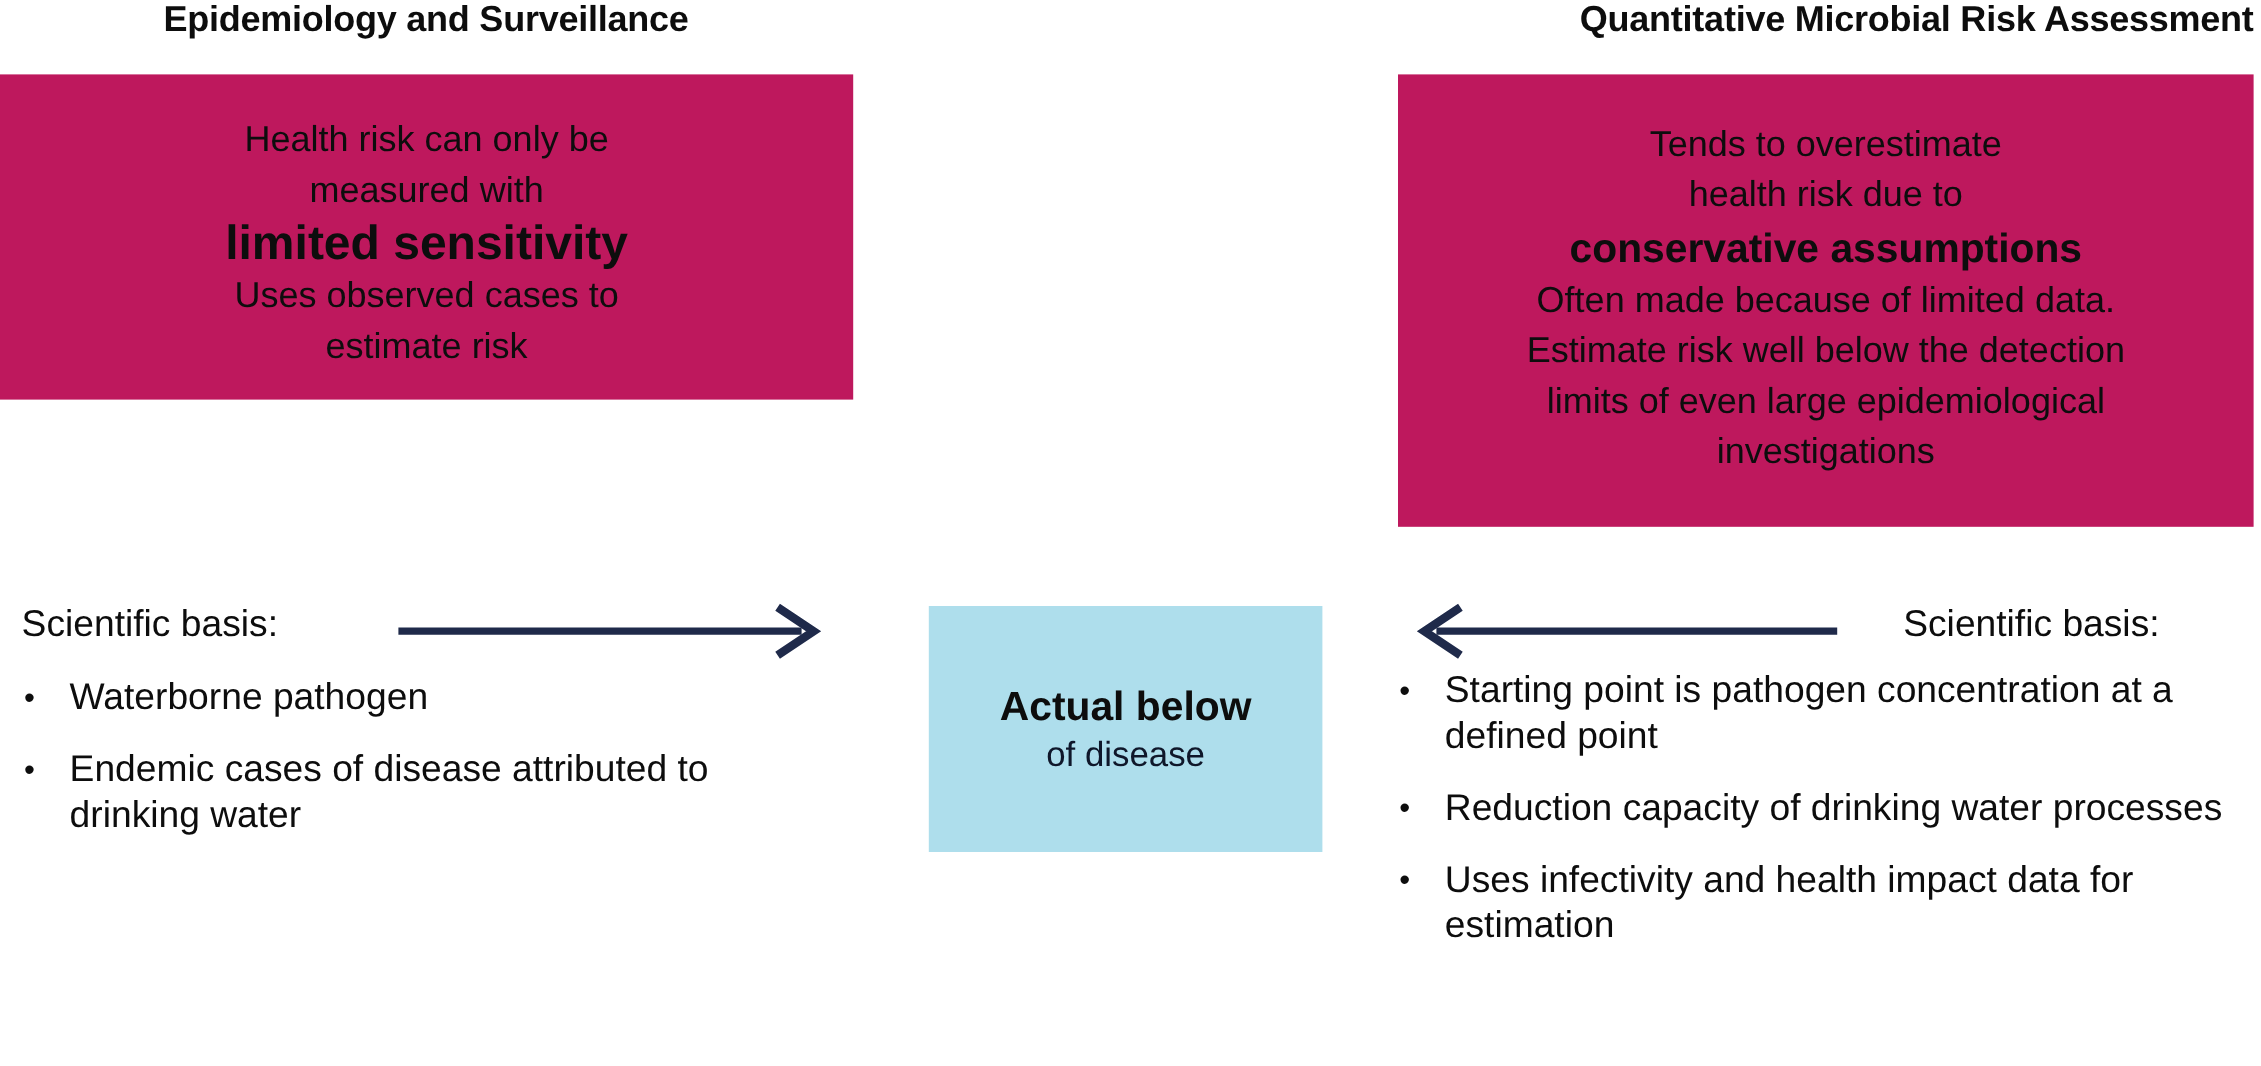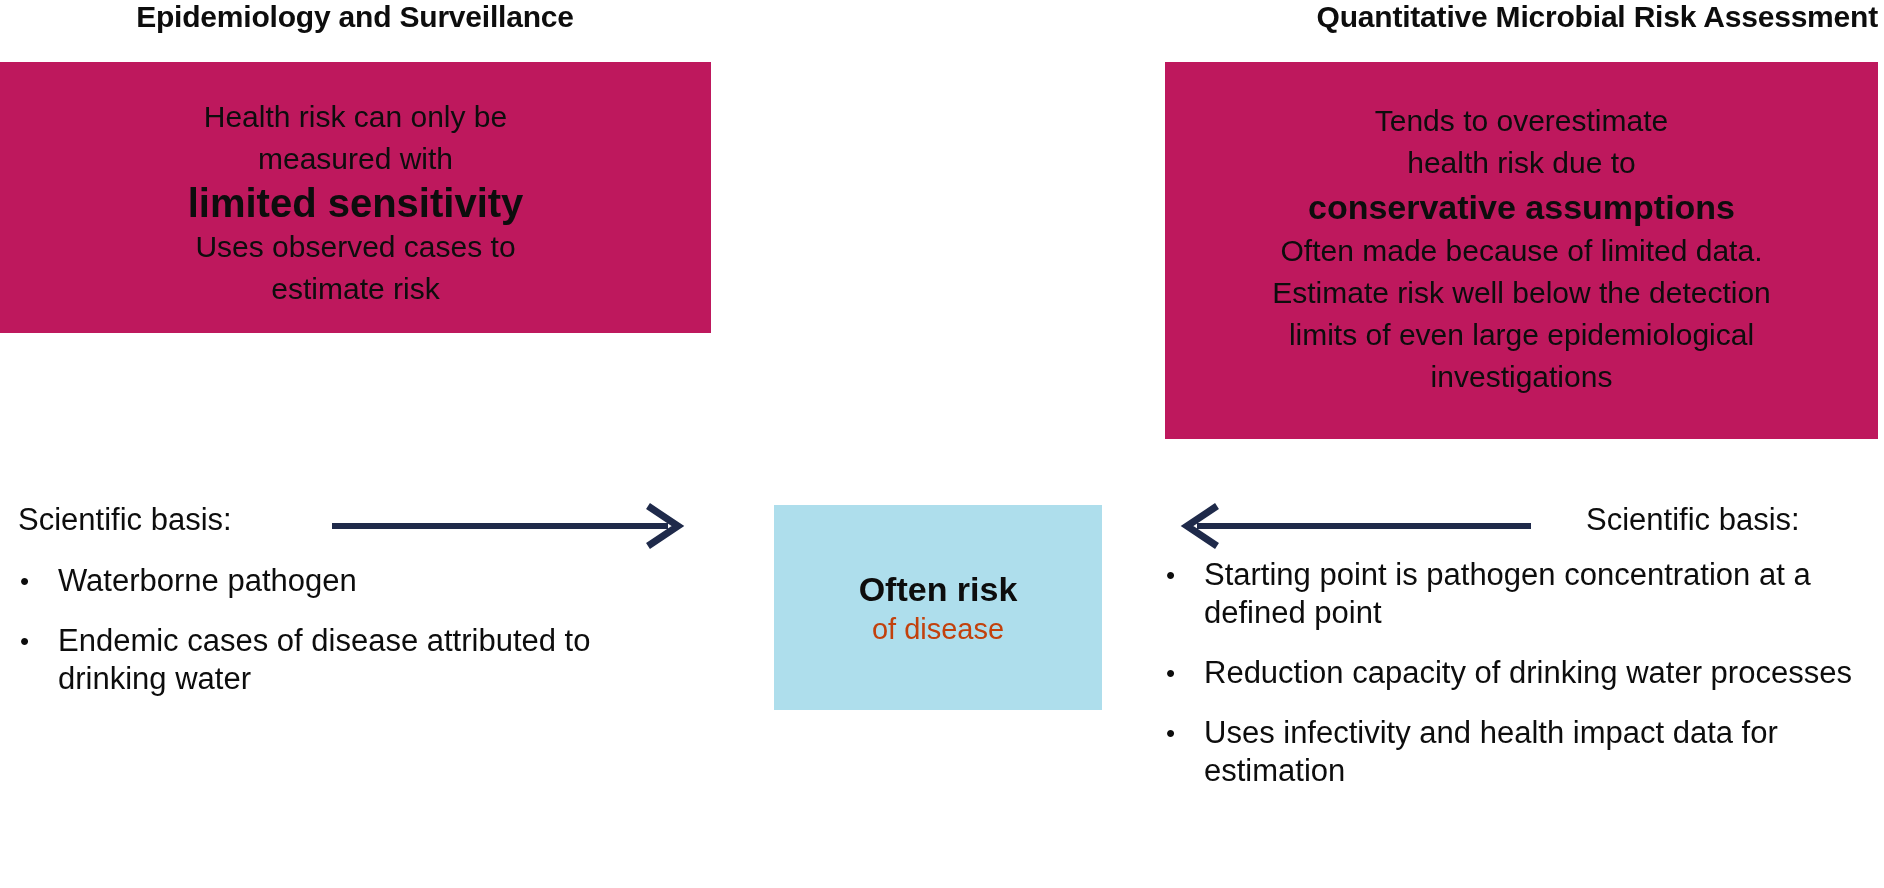--- a/index.html
+++ b/index.html
@@ -80,21 +80,21 @@
   }
   #panel-center .big {
     font-weight: bold;
     font-size: 34px;
     line-height: 42px;
     color: #0d0d0d;
   }
   #panel-center .small {
     font-size: 29px;
     line-height: 38px;
-    color: #c2410c;
+    color: #0f172a;
   }
 
   
   .sci-label {
     position: absolute;
     font-size: 31px;
     line-height: 36px;
     color: #0d0d0d;
     white-space: nowrap;
   }
@@ -157,21 +157,21 @@
       <span class="pt-line">health risk due to</span>
       <span class="strong">conservative assumptions</span>
       <span class="pt-line">Often made because of limited data.</span>
       <span class="pt-line">Estimate risk well below the detection</span>
       <span class="pt-line">limits of even large epidemiological</span>
       <span class="pt-line">investigations</span>
     </div>
   </div>
 
   <div id="panel-center">
-    <div class="big">Often risk</div>
+    <div class="big">Actual below</div>
     <div class="small">of disease</div>
   </div>
 
   <div class="sci-label" id="sci-label-left">Scientific basis:</div>
 
   <div class="sci-label" id="sci-label-right">Scientific basis:</div>
 
   <svg class="arrow-svg" id="arrow-right-svg" width="360" height="52" viewBox="0 0 360 52">
     <line x1="2" y1="26" x2="338" y2="26" stroke="#1f2a4a" stroke-width="6"></line>
     <polyline points="318,6 348,26 318,46" fill="none" stroke="#1f2a4a" stroke-width="7" stroke-linejoin="miter" stroke-linecap="butt"></polyline>

